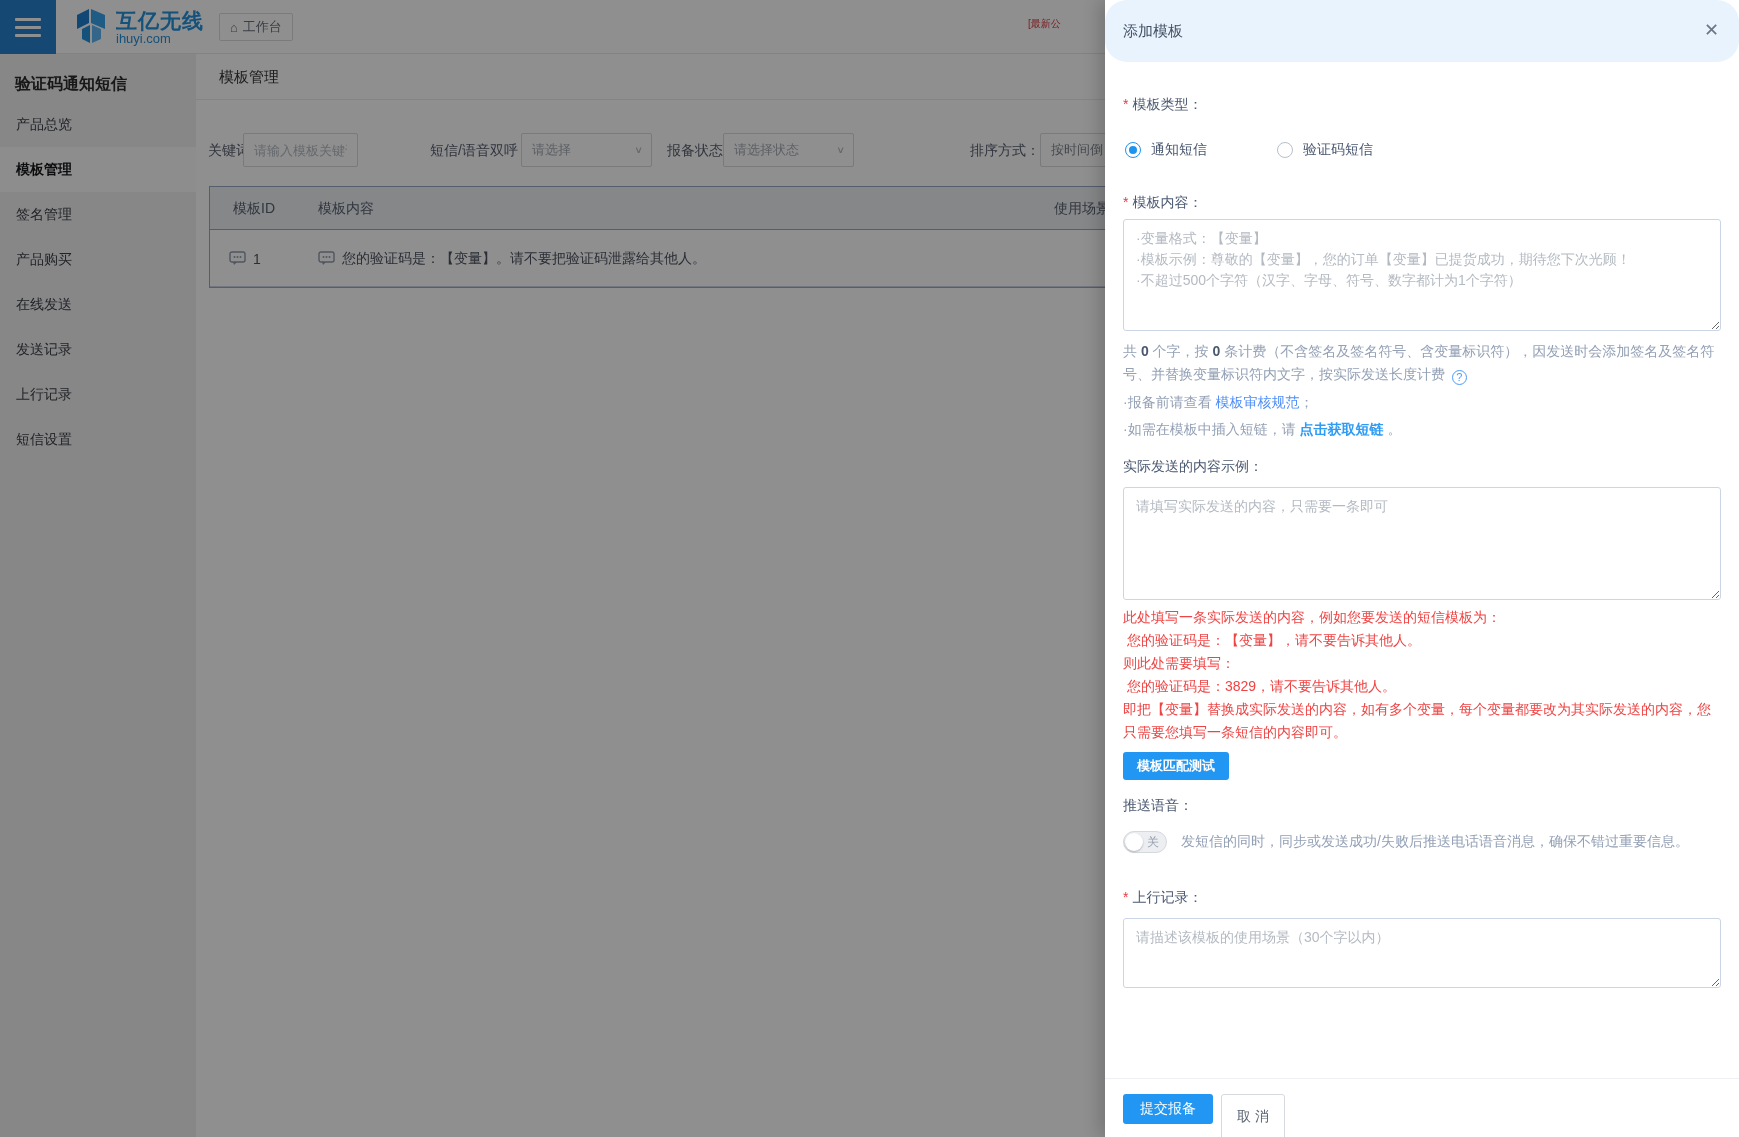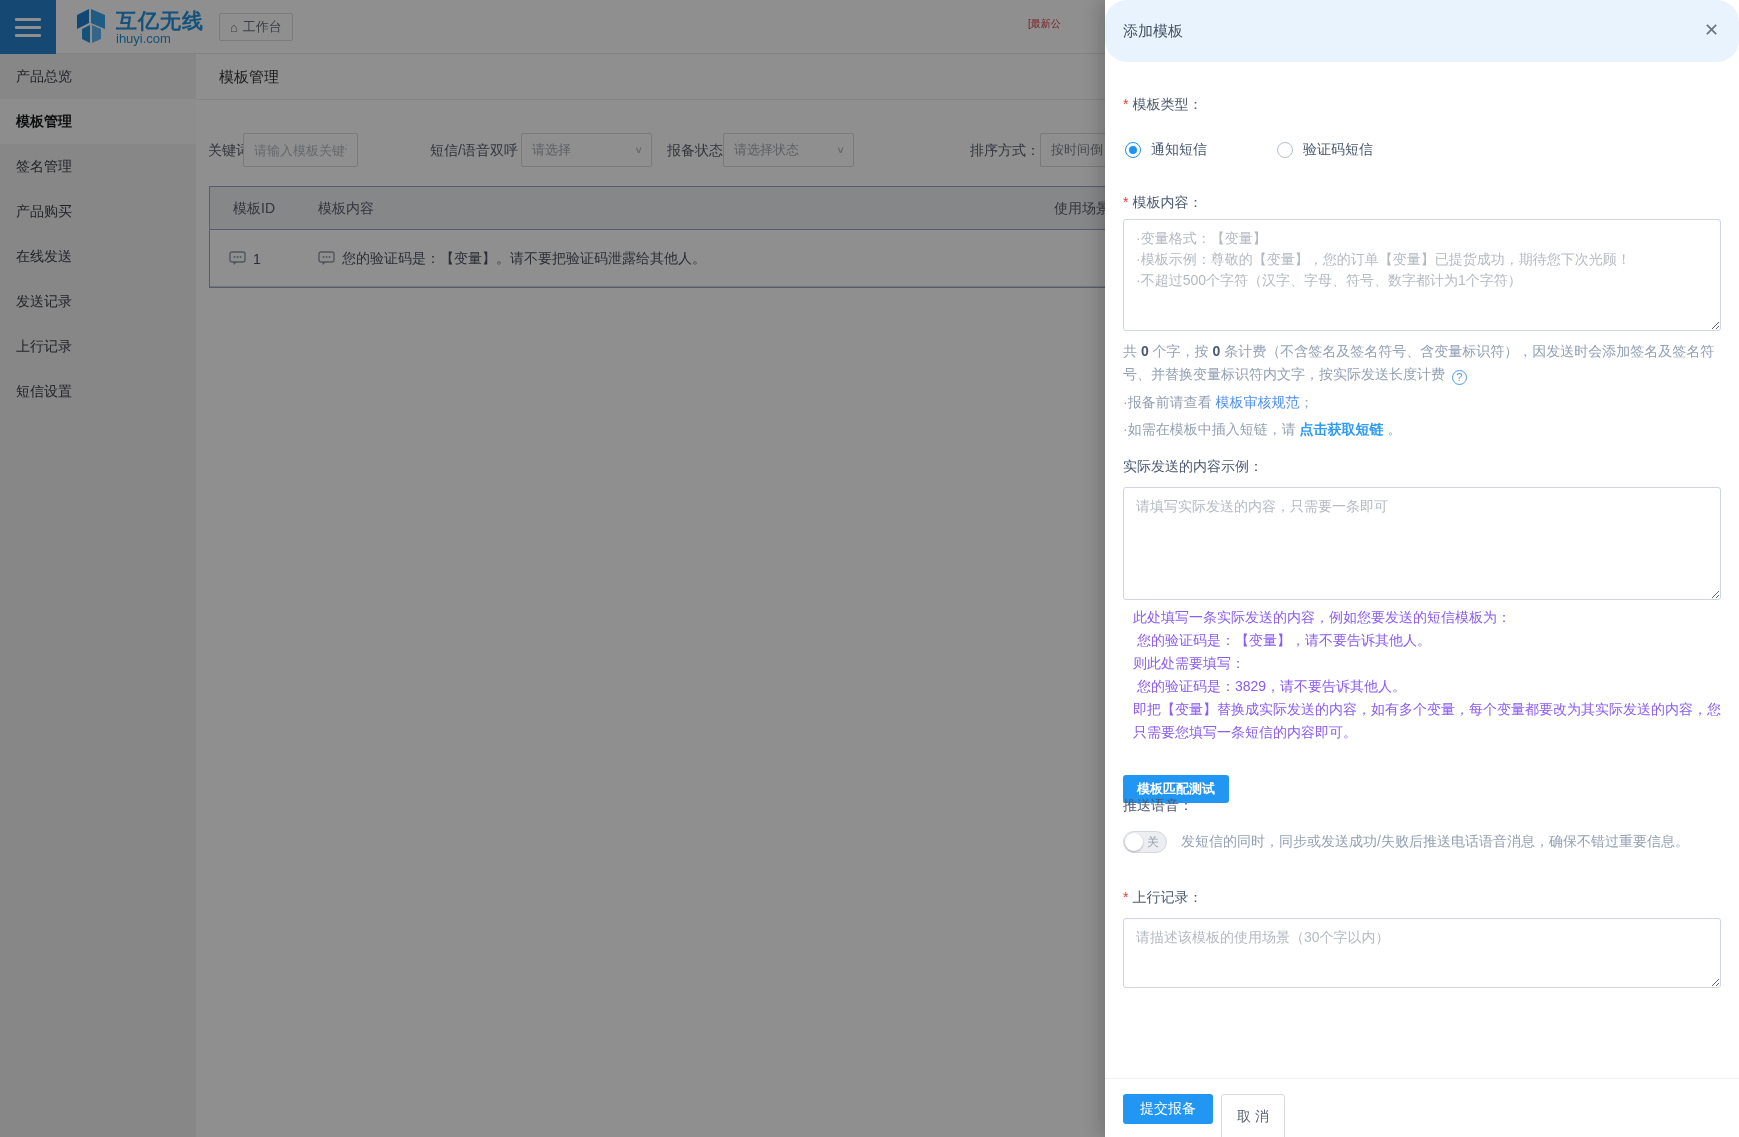--- a/index.html
+++ b/index.html
@@ -72,24 +72,24 @@
   .radio-lb { color:#4a5870; cursor:pointer; }
   .radio-gap { width:50px; }
   #fee-block { position:absolute; left:18px; top:340px; width:597px; line-height:23px; color:#93a0b5; }
   #fee-block b { color:#4a5870; }
   .help-ic { display:inline-flex; width:15px; height:15px; border:1px solid #4f9af5; border-radius:50%;
     color:#4f9af5; font-size:11px; align-items:center; justify-content:center; vertical-align:-2px;
     margin-left:3px; cursor:pointer; }
   .note-line { line-height:22px; margin-top:5px; color:#93a0b5; }
   a.lnk { color:#4f8ef7; text-decoration:none; cursor:pointer; }
   a.lnk.strong { color:#2e9bf5; font-weight:bold;margin-top:8px; }
-  #expl { position:absolute; left:28px; top:606px; width:598px; line-height:23px; color:#8b5cf6; }
+  #expl { position:absolute; left:18px; top:606px; width:598px; line-height:23px; color:#ef4444; }
   #expl div { white-space:pre-wrap; }
   #match-btn { position:absolute; left:18px; top:752px; height:28px; padding:0 14px; border:none;
-    border-radius:3px; background:#2296f3; color:#fff; font-size:13px; font-weight:bold; cursor:pointer;margin-top:23px; }
+    border-radius:3px; background:#2296f3; color:#fff; font-size:13px; font-weight:bold; cursor:pointer; }
   #toggle-row { position:absolute; left:18px; top:831px; display:flex; align-items:center; gap:14px;
     color:#93a0b5; }
   #toggle { width:44px; height:22px; border-radius:11px; background:#eceef1; border:1px solid #d4d9de;
     position:relative; cursor:pointer; flex:0 0 auto; }
   #toggle .knob { position:absolute; left:1px; top:1px; width:18px; height:18px; border-radius:50%;
     background:#fff; box-shadow:0 1px 2px rgba(0,0,0,.25); }
   #toggle .tg-lb { position:absolute; right:7px; top:0; line-height:20px; font-size:12px; color:#98a3b0; }
   #drawer-foot { position:absolute; left:0; top:1078px; width:634px; height:59px; border-top:1px solid #eef0f3; }
   #submit-btn { position:absolute; left:18px; top:15px; width:90px; height:30px; border:none;
     border-radius:3px; background:#2296f3; color:#fff; font-size:14px; cursor:pointer; }
@@ -120,20 +120,21 @@
     </span>
   </div>
   <button id="workbench">
     <span>⌂</span>
     <span>工作台</span>
   </button>
   <span id="announcement">[最新公</span>
 </header>
 
 <aside id="sidebar">
+  <div id="sidebar-title">验证码通知短信</div>
   <div class="side-item"><span>产品总览</span></div>
   <div class="side-item active"><span>模板管理</span></div>
   <div class="side-item"><span>签名管理</span></div>
   <div class="side-item"><span>产品购买</span></div>
   <div class="side-item"><span>在线发送</span></div>
   <div class="side-item"><span>发送记录</span></div>
   <div class="side-item"><span>上行记录</span></div>
   <div class="side-item"><span>短信设置</span></div>
 </aside>
 

